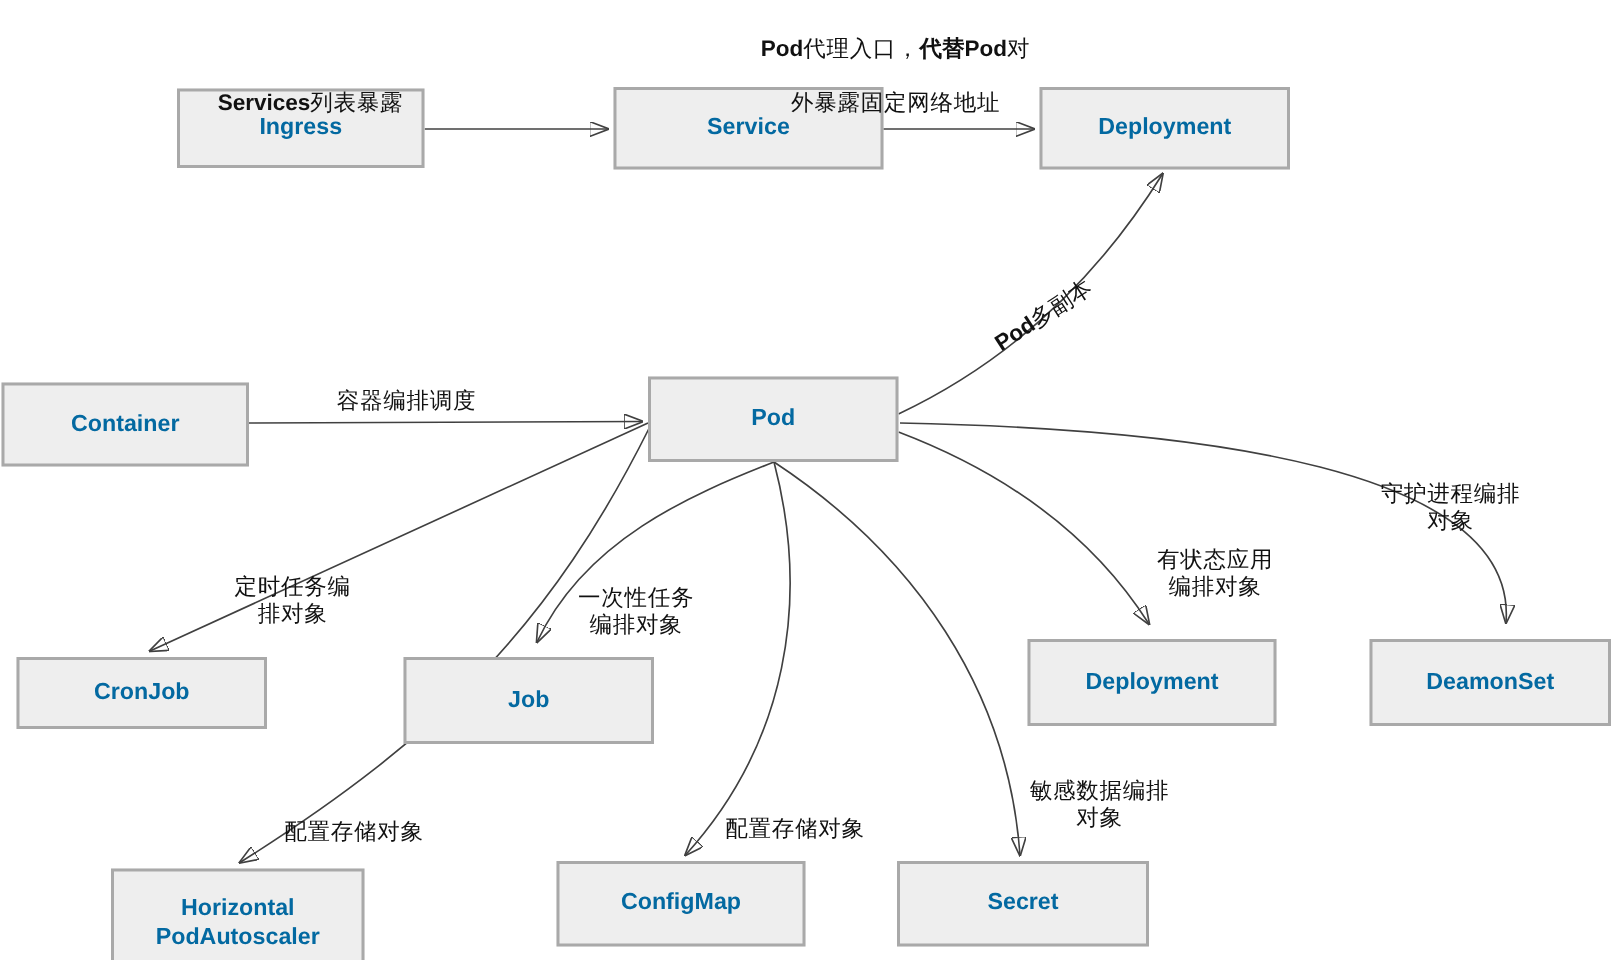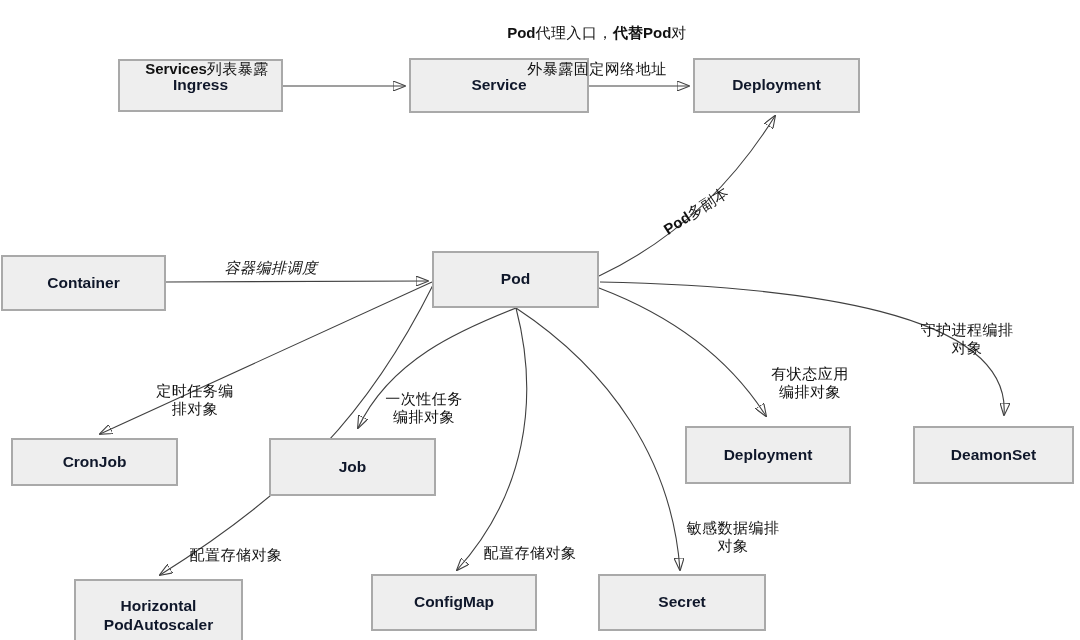--- a/index.html
+++ b/index.html
@@ -5,21 +5,21 @@
   html,body{margin:0;padding:0;background:#fff;}
   .canvas{
     position:relative;width:1080px;height:640px;background:#ffffff;
     font-family:"Liberation Sans", sans-serif;color:#111111;overflow:hidden;
   }
   .edges{position:absolute;left:0;top:0;width:1080px;height:640px;}
   .edges path{fill:none;stroke:#404040;stroke-width:1.1px;}
   .node{
     position:absolute;display:flex;align-items:center;justify-content:center;
     background:#eeeeee;border:2px solid #a9a9a9;
-    font-weight:bold;font-size:15.5px;color:#0f172a;text-align:center;
+    font-weight:bold;font-size:15.5px;color:#0369a1;text-align:center;
     white-space:pre-line;line-height:1.2;box-sizing:border-box;
   }
   .elabel{
     position:absolute;transform:translateX(-50%);
     font-size:15px;color:#111;text-align:center;white-space:pre-line;
     line-height:18px;letter-spacing:0.5px;
   }
   .elabel b{font-weight:bold;letter-spacing:0;}
   .elabel.rot{
     transform:translate(-50%,-50%) rotate(-33deg);
@@ -64,21 +64,21 @@
   <div class="node" style="left:371px;top:574px;width:166px;height:57px;">ConfigMap</div>
   <div class="node" style="left:598px;top:574px;width:168px;height:57px;">Secret</div>
 
   <div class="elabel" style="left:207px;top:34px;margin-top:26px;"><b>Services</b><span>列表暴露</span></div>
 
   <div class="elabel" style="left:597px;top:6px;">
     <div><b>Pod</b><span>代理入口，</span><b>代替Pod</b><span>对</span></div>
     <div>外暴露固定网络地址</div>
   </div>
 
-  <div class="elabel" style="left:271px;top:259px;font-style:italic;">容器编排调度</div>
+  <div class="elabel" style="left:271px;top:259px;">容器编排调度</div>
 
   <div class="elabel rot" style="left:696px;top:211px;"><b>Pod</b><span>多副本</span></div>
 
   <div class="elabel" style="left:195px;top:384px;font-family:Liberation Mono, monospace;">定时任务编
 排对象</div>
   <div class="elabel" style="left:424px;top:390px;">一次性任务
 编排对象</div>
   <div class="elabel" style="left:236px;top:546px;">配置存储对象</div>
   <div class="elabel" style="left:530px;top:544px;">配置存储对象</div>
   <div class="elabel" style="left:733px;top:519px;">敏感数据编排

